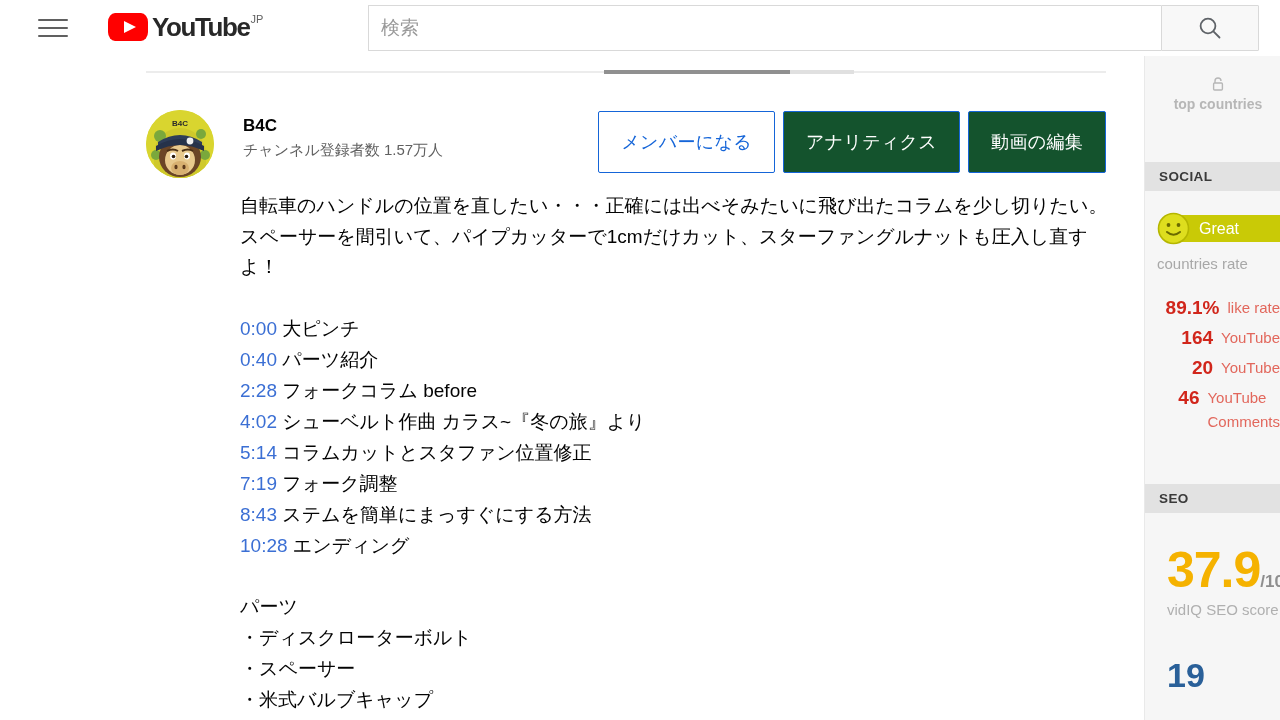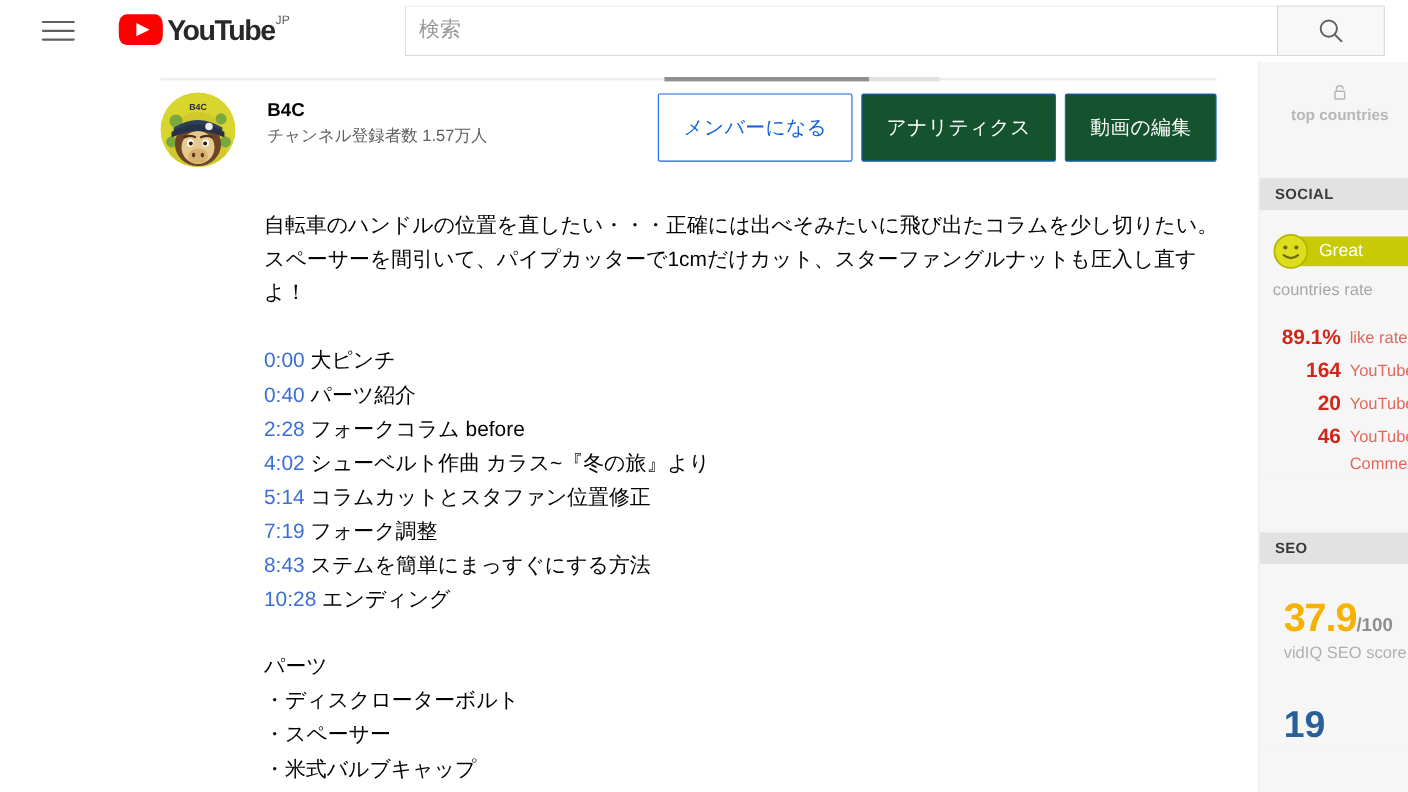--- a/index.html
+++ b/index.html
@@ -35,21 +35,21 @@
     position: absolute; left: 458px; top: -1px; width: 186px; height: 4px;
     background: #909090; border-radius: 0;
   }
   .tabstrip .fade-bar {
     position: absolute; left: 644px; top: -1px; width: 64px; height: 4px;
     background: #e0e0e0;
   }
 
   
   .channel-row {
-    position: absolute; left: 146px; top: 28px; width: 960px; height: 76px;
+    position: absolute; left: 146px; top: 54px; width: 960px; height: 76px;
   }
   .avatar {
     position: absolute; left: 0; top: 0; width: 68px; height: 68px;
     border-radius: 50%; overflow: hidden; background:#d8d83a;
   }
   .avatar svg { display:block; width:68px; height:68px; }
 
   .ch-text { position: absolute; left: 97px; top: 4px; }
   .ch-name { font-size: 17px; font-weight: bold; color: #030303; line-height: 23px; }
   .ch-subs { font-size: 15px; color: #606060; line-height: 24px; margin-top: 1px; }
@@ -109,32 +109,32 @@
   .badge-pill span { color:#fff; font-size:16px; padding-left: 20px; }
   .smiley { position:absolute; left: 0; top: 0; width: 33px; height: 33px; }
 
   .engagement-label {
     color:#a8a8a8; font-size: 15px; padding: 9px 0 0 12px; white-space: nowrap;
   }
 
   .stats { padding: 24px 0 0 0; }
   .stat-row {
     display:flex; align-items:flex-start; gap: 8px;
-    padding: 0 0 0 12px; margin-bottom: 6px; white-space: nowrap;
+    padding: 0 0 0 12px; margin-bottom: 6px; white-space: nowrap; justify-content: flex-end;
   }
   .stat-val {
     color:#d1261b; font-size: 19px; font-weight: bold;
     min-width: 62px; text-align: right; line-height: 24px;
   }
   .stat-lbl { color:#e2675c; font-size: 15px; line-height: 24px; }
   .stat-lbl .l2 { display:block; }
 
   .seo-body { background:#f6f6f6; padding: 28px 0 0 0; }
   .seo-score { padding-left: 22px; white-space: nowrap; }
-  .seo-num { color:#f5b200; font-size: 36px; font-weight: bold; letter-spacing: -1px; }
+  .seo-num { color:#f5b200; font-size: 50px; font-weight: bold; letter-spacing: -1px; }
   .seo-den { color:#8e8e8e; font-size: 17px; font-weight: bold; }
   .seo-label { color:#b0b0b0; font-size: 15px; padding: 2px 0 0 22px; white-space: nowrap; }
 
   .blue-block { padding: 38px 0 0 22px; }
   .blue-num { color:#2a6099; font-size: 34px; font-weight: bold; }
 
   
   .masthead {
     position: absolute; left:0; top:0; width: 1280px; height: 56px;
     background:#ffffff; z-index: 10;

